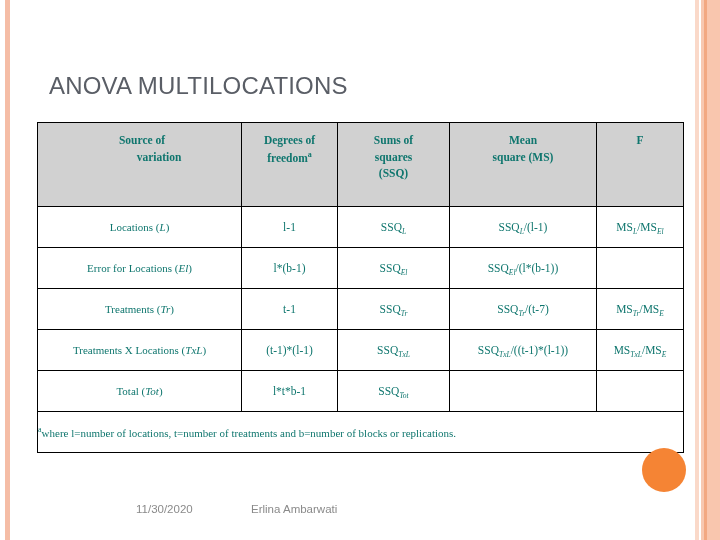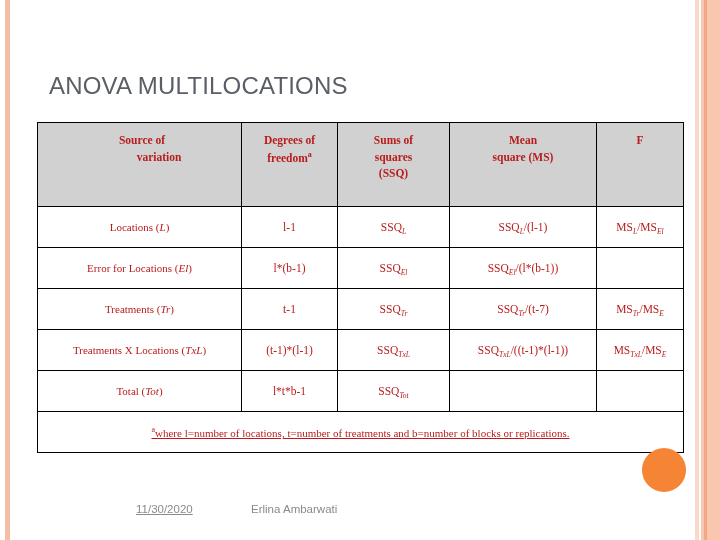--- a/index.html
+++ b/index.html
@@ -42,21 +42,21 @@
 
   
   .anova-table {
     position: absolute;
     left: 37px;
     top: 122px;
     width: 646px;
     border-collapse: collapse;
     table-layout: fixed;
     font-family: "Liberation Serif", serif;
-    color: #b91c1c;
+    color: #0f766e;
   }
   .anova-table td, .anova-table th {
     border: 1px solid #000000;
     padding: 0;
     vertical-align: middle;
   }
 
   .col-source { width: 204px; }
   .col-df     { width: 96px;  }
   .col-ssq    { width: 112px; }
@@ -105,45 +105,43 @@
     font-size: 7.5px;
     font-style: italic;
     vertical-align: baseline;
     position: relative;
     top: 3px;
   }
 
   
   .footnote-row { height: 35px; }
   .footnote-cell {
-    text-align: center;
+    text-align: left;
     padding-left: 6px;
     font-size: 11px;
-    text-decoration: underline;
   }
 
   
   .orange-circle {
     position: absolute;
     left: 642px;
     top: 448px;
     width: 44px;
     height: 44px;
     border-radius: 50%;
     background: #F58434;
   }
 
   
   .footer-date {
     position: absolute;
     left: 136px;
     top: 503px;
     font-size: 11.5px;
     color: #8A8A8A;
-    text-decoration: underline;
   }
   .footer-author {
     position: absolute;
     left: 251px;
     top: 503px;
     font-size: 11.5px;
     color: #8A8A8A;
     text-align: right;
   }
 </style>

